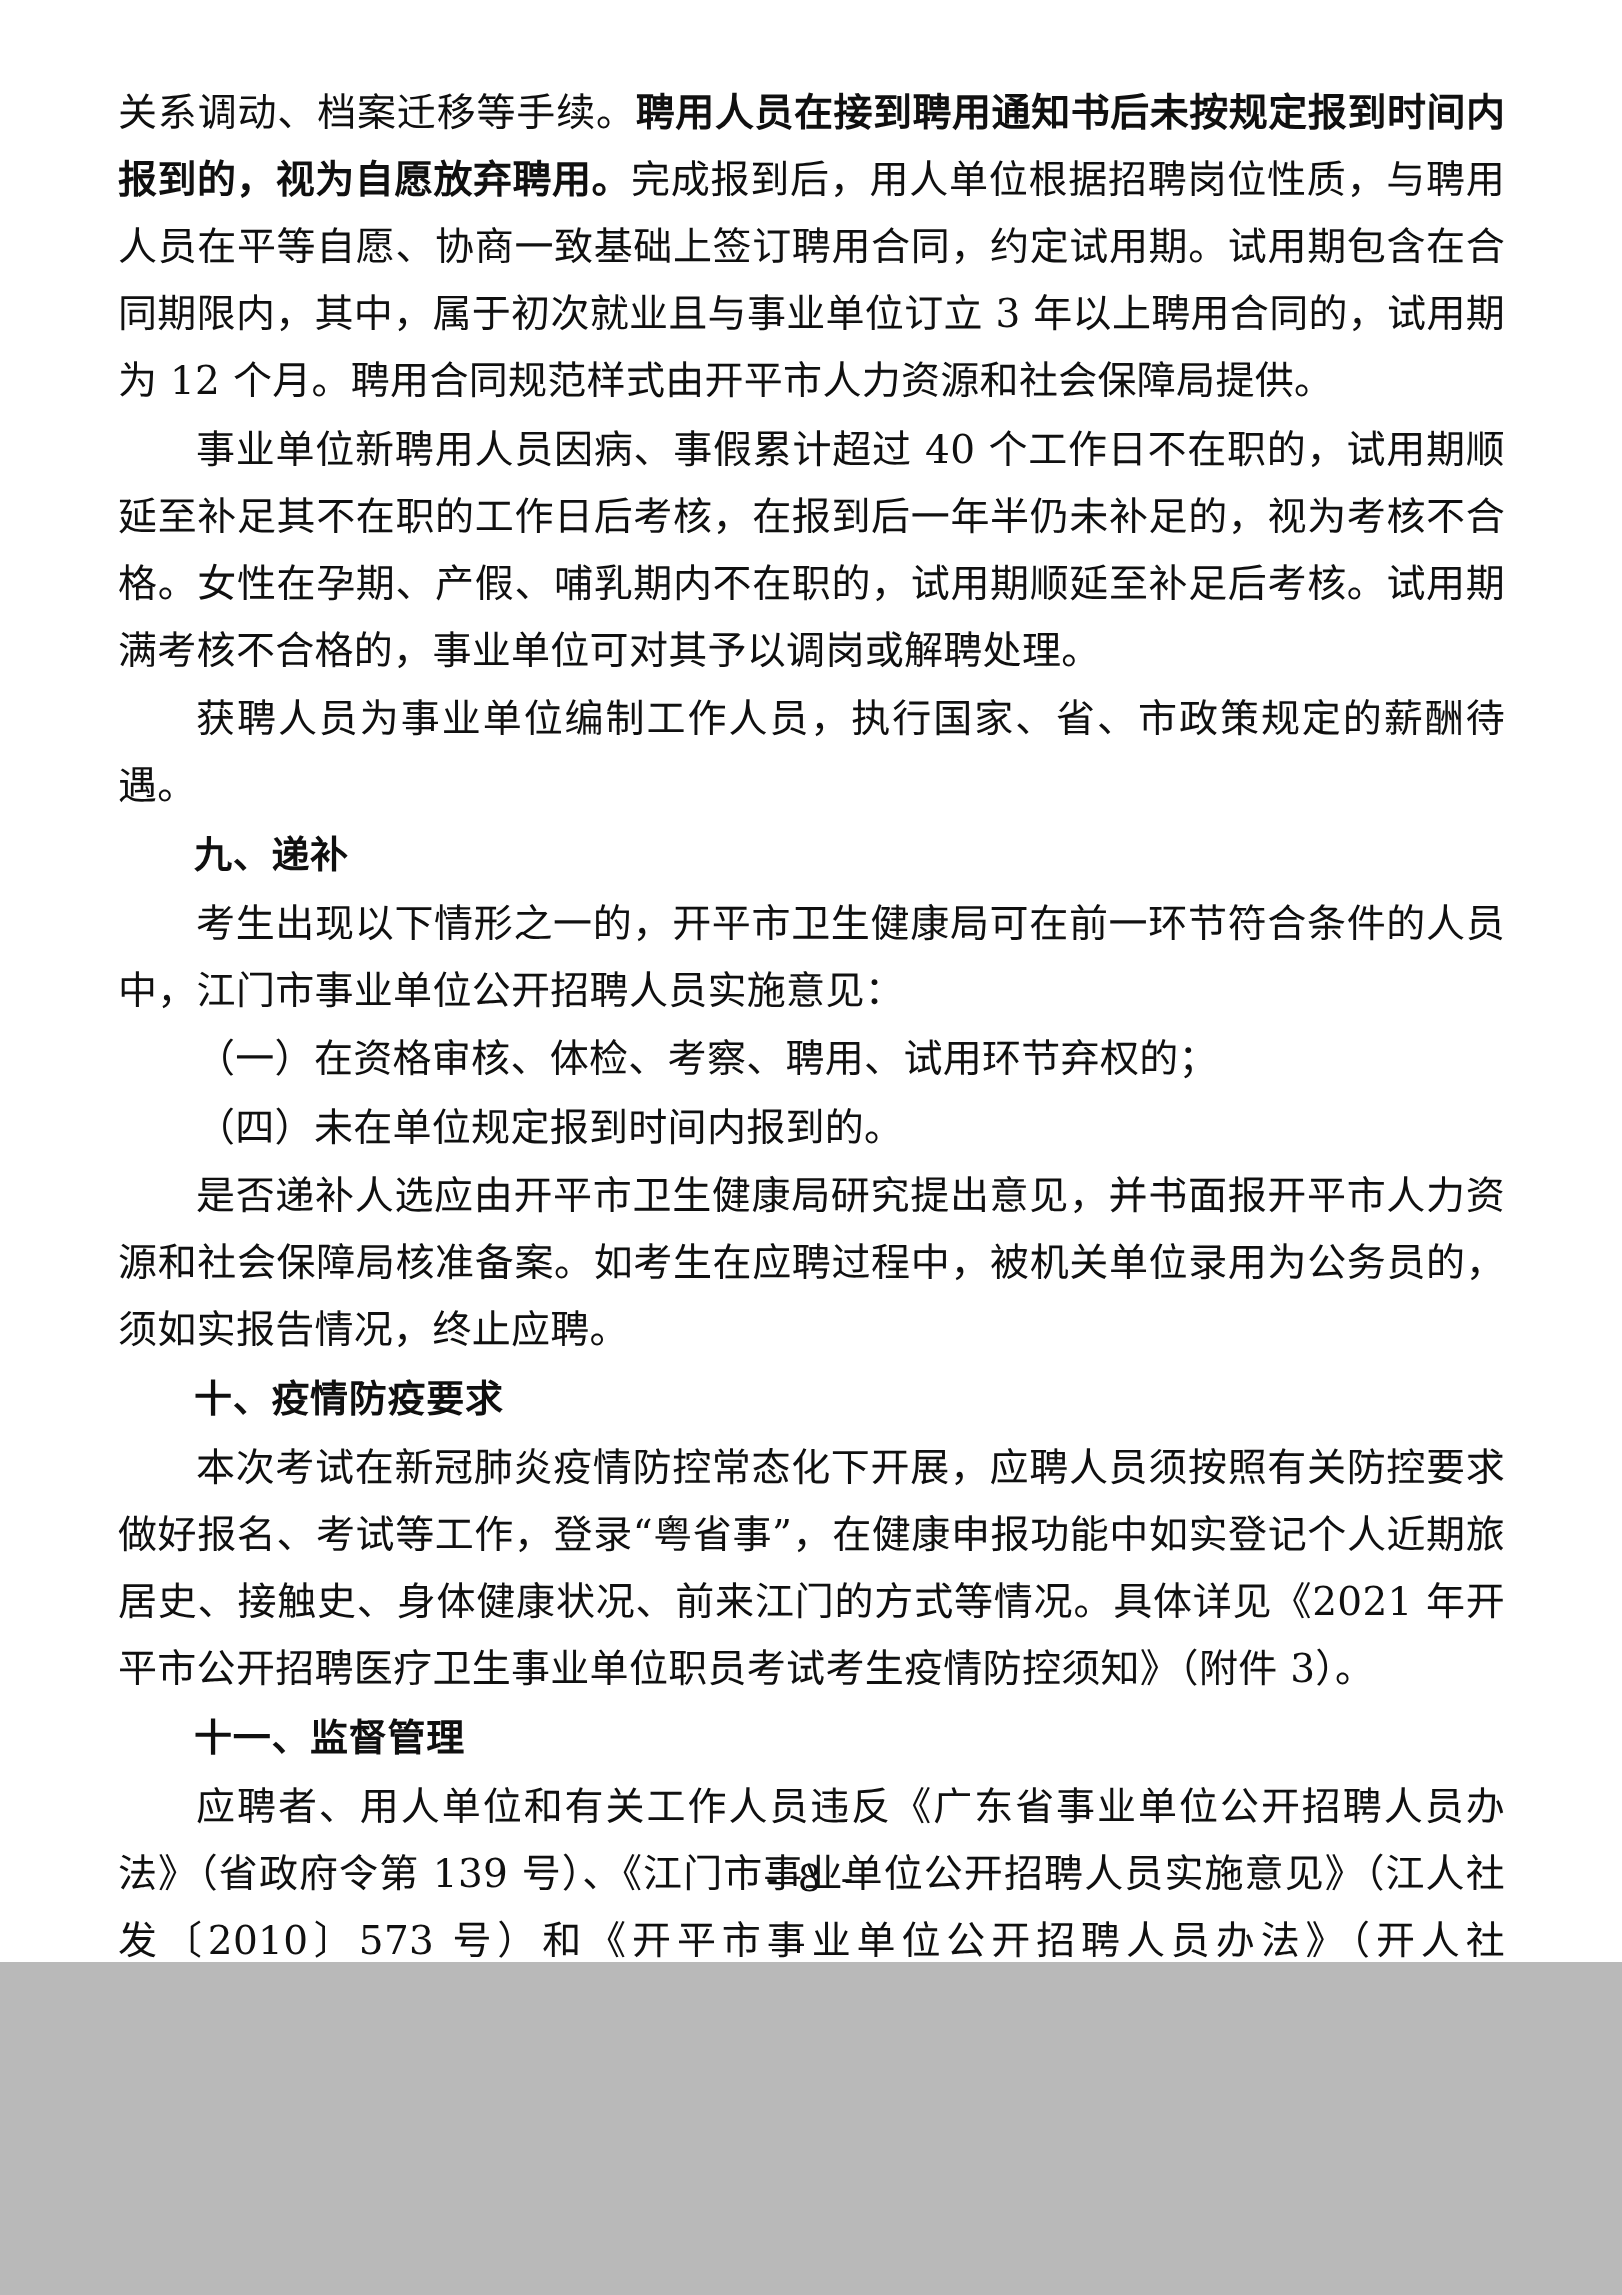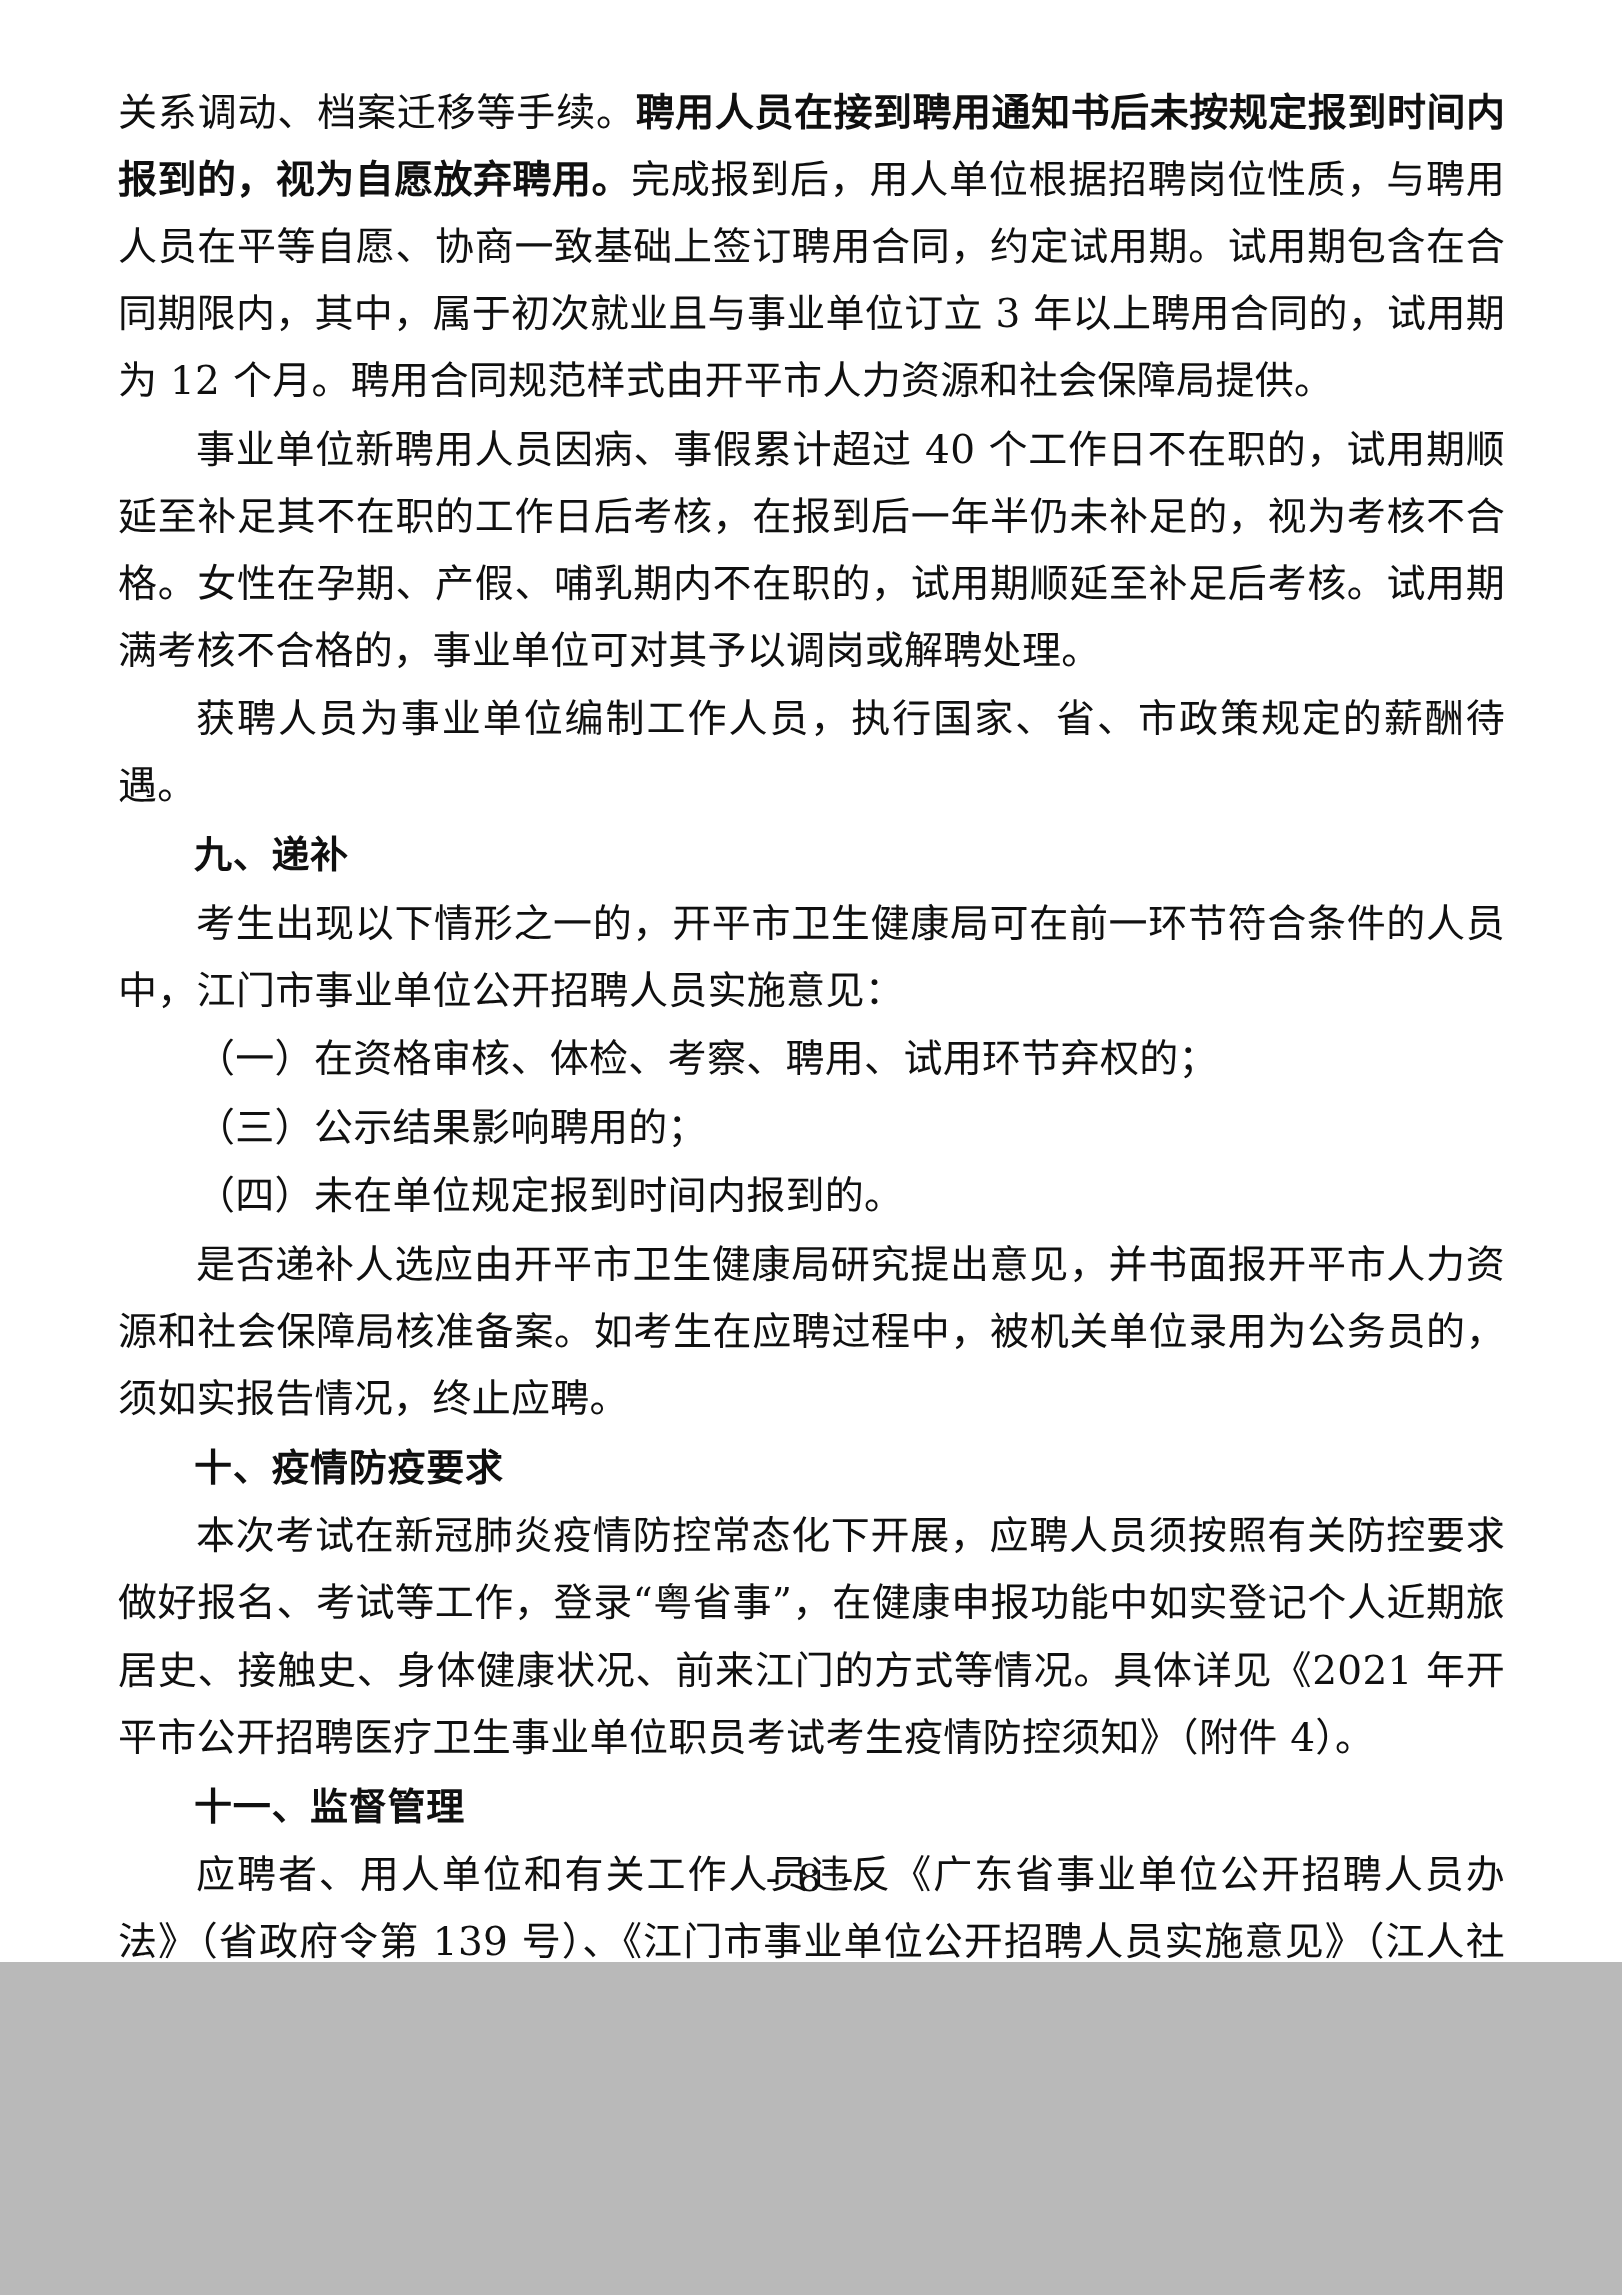--- a/index.html
+++ b/index.html
@@ -69,28 +69,27 @@
 
     <p class="para indent">事业单位新聘用人员因病、事假累计超过 40 个工作日不在职的，试用期顺延至补足其不在职的工作日后考核，在报到后一年半仍未补足的，视为考核不合格。女性在孕期、产假、哺乳期内不在职的，试用期顺延至补足后考核。试用期满考核不合格的，事业单位可对其予以调岗或解聘处理。</p>
 
     <p class="para indent">获聘人员为事业单位编制工作人员，执行国家、省、市政策规定的薪酬待遇。</p>
 
     <p class="heading">九、递补</p>
 
     <p class="para indent">考生出现以下情形之一的，开平市卫生健康局可在前一环节符合条件的人员中，江门市事业单位公开招聘人员实施意见：</p>
 
     <p class="list-line">（一）在资格审核、体检、考察、聘用、试用环节弃权的；</p>
-    <p class="list-line">（三）公示结果影响聘用的；</p>
     <p class="list-line">（四）未在单位规定报到时间内报到的。</p>
 
     <p class="para indent">是否递补人选应由开平市卫生健康局研究提出意见，并书面报开平市人力资源和社会保障局核准备案。如考生在应聘过程中，被机关单位录用为公务员的，须如实报告情况，终止应聘。</p>
 
     <p class="heading">十、疫情防疫要求</p>
 
-    <p class="para indent">本次考试在新冠肺炎疫情防控常态化下开展，应聘人员须按照有关防控要求做好报名、考试等工作，登录“粤省事”，在健康申报功能中如实登记个人近期旅居史、接触史、身体健康状况、前来江门的方式等情况。具体详见《2021 年开平市公开招聘医疗卫生事业单位职员考试考生疫情防控须知》（附件 4）。</p>
+    <p class="para indent">本次考试在新冠肺炎疫情防控常态化下开展，应聘人员须按照有关防控要求做好报名、考试等工作，登录“粤省事”，在健康申报功能中如实登记个人近期旅居史、接触史、身体健康状况、前来江门的方式等情况。具体详见《2021 年开平市公开招聘医疗卫生事业单位职员考试考生疫情防控须知》（附件 3）。</p>
 
     <p class="heading">十一、监督管理</p>
 
     <p class="para indent">应聘者、用人单位和有关工作人员违反《广东省事业单位公开招聘人员办法》（省政府令第 139 号）、《江门市事业单位公开招聘人员实施意见》（江人社发〔2010〕573 号）和《开平市事业单位公开招聘人员办法》（开人社〔2010〕69 号）规定的，将追究责任。</p>
 
     <p class="para indent">监督举报受理：开平市人力资源和社会保障局事业单位人事管理股，举报电话：0750-2257303。</p>
 
   </div>
 
   <div class="footer">- 8 -</div>

